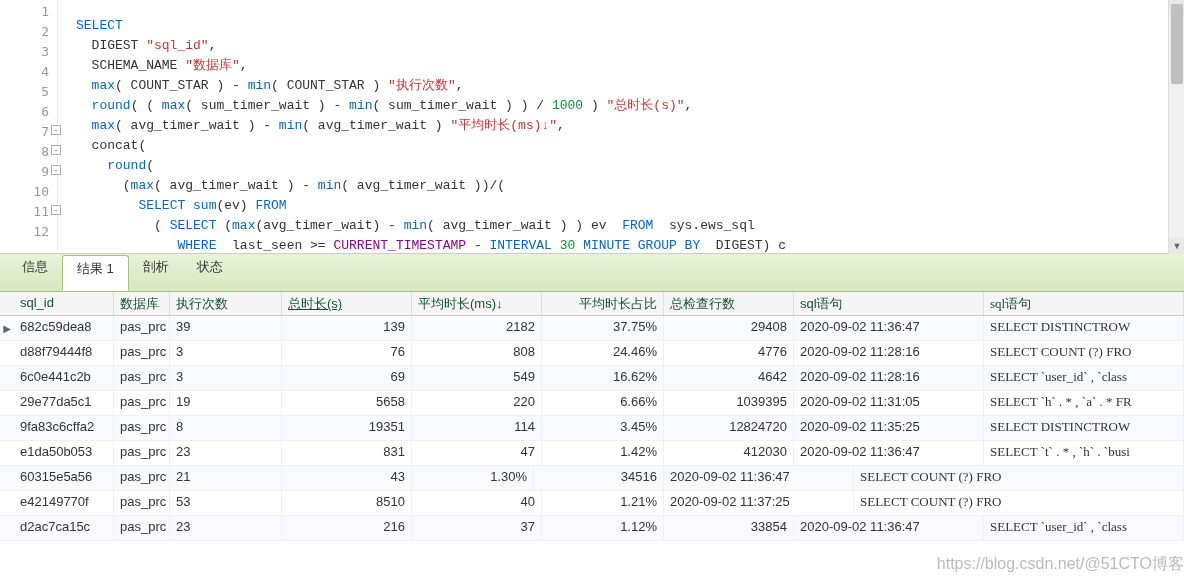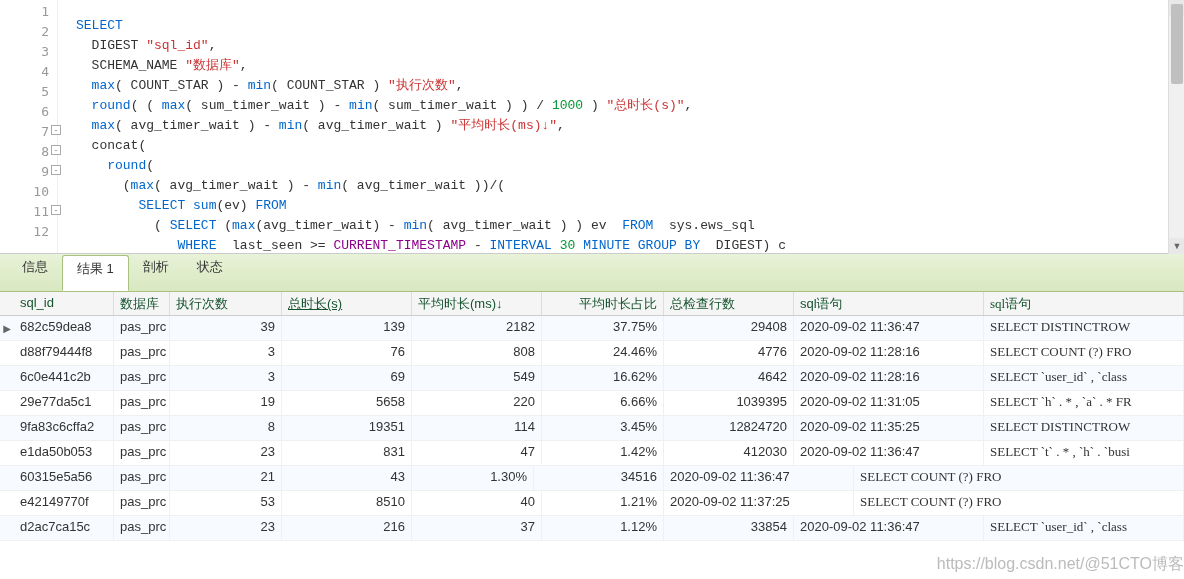--- a/index.html
+++ b/index.html
@@ -29,21 +29,21 @@
 .grid-header { display: flex; background: #f5f5f5; border-bottom: 1px solid #ccc; height: 24px; }
 .grid-header .cell { border-right: 1px solid #ddd; padding: 3px 6px; font-size: 13px; color: #14532d; overflow: hidden; white-space: nowrap; }
 .grid-body { }
 .grid-row { display: flex; height: 25px; border-bottom: 1px solid #f0f0f0; }
 .grid-row:nth-child(odd) { background: #f7fbff; }
 .grid-row:nth-child(even) { background: #fff; }
 .grid-row .cell { border-right: 1px solid #f0f0f0; padding: 3px 6px; font-size: 13px; overflow: hidden; white-space: nowrap; text-overflow: clip; }
 .row-marker { width: 14px; display: flex; align-items: center; justify-content: center; color: #666; font-size: 10px; }
 .c-sqlid { width: 100px; }
 .c-db { width: 56px; }
-.c-exec { width: 112px; text-align: right; }
+.c-exec { width: 112px; text-align: left; }
 .c-total { width: 130px; text-align: right; }
 .c-avg { width: 130px; text-align: right; }
 .c-pct { width: 122px; text-align: right; }
 .c-rows { width: 130px; text-align: right; }
 .c-time { width: 190px; text-align: left; }
 .c-sql { flex: 1; text-align: left; font-family: Liberation Serif, serif; }
 
 .watermark { position: absolute; right: 0; bottom: 4px; font-size: 16px; color: #bbb; }
 </style>
 </head>

